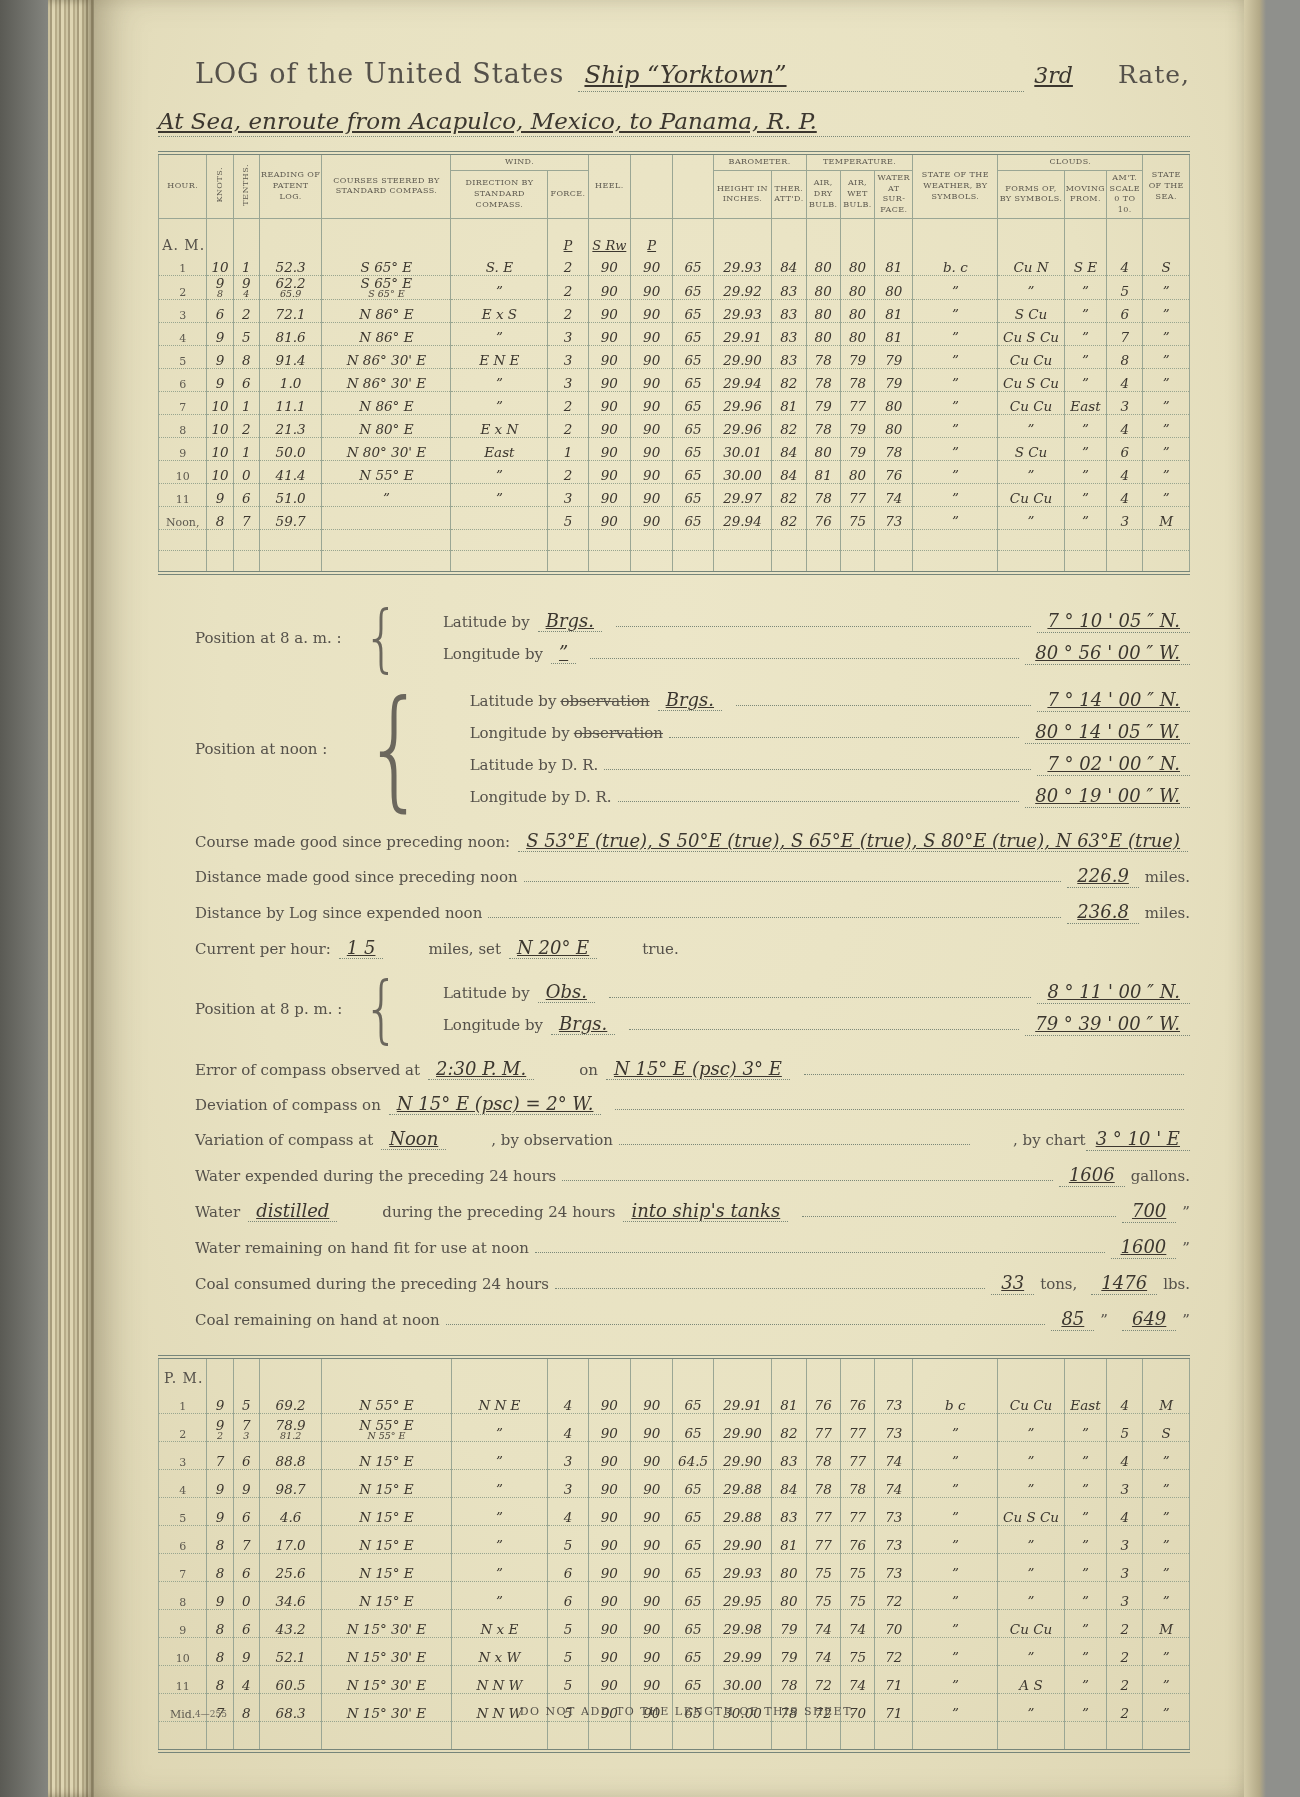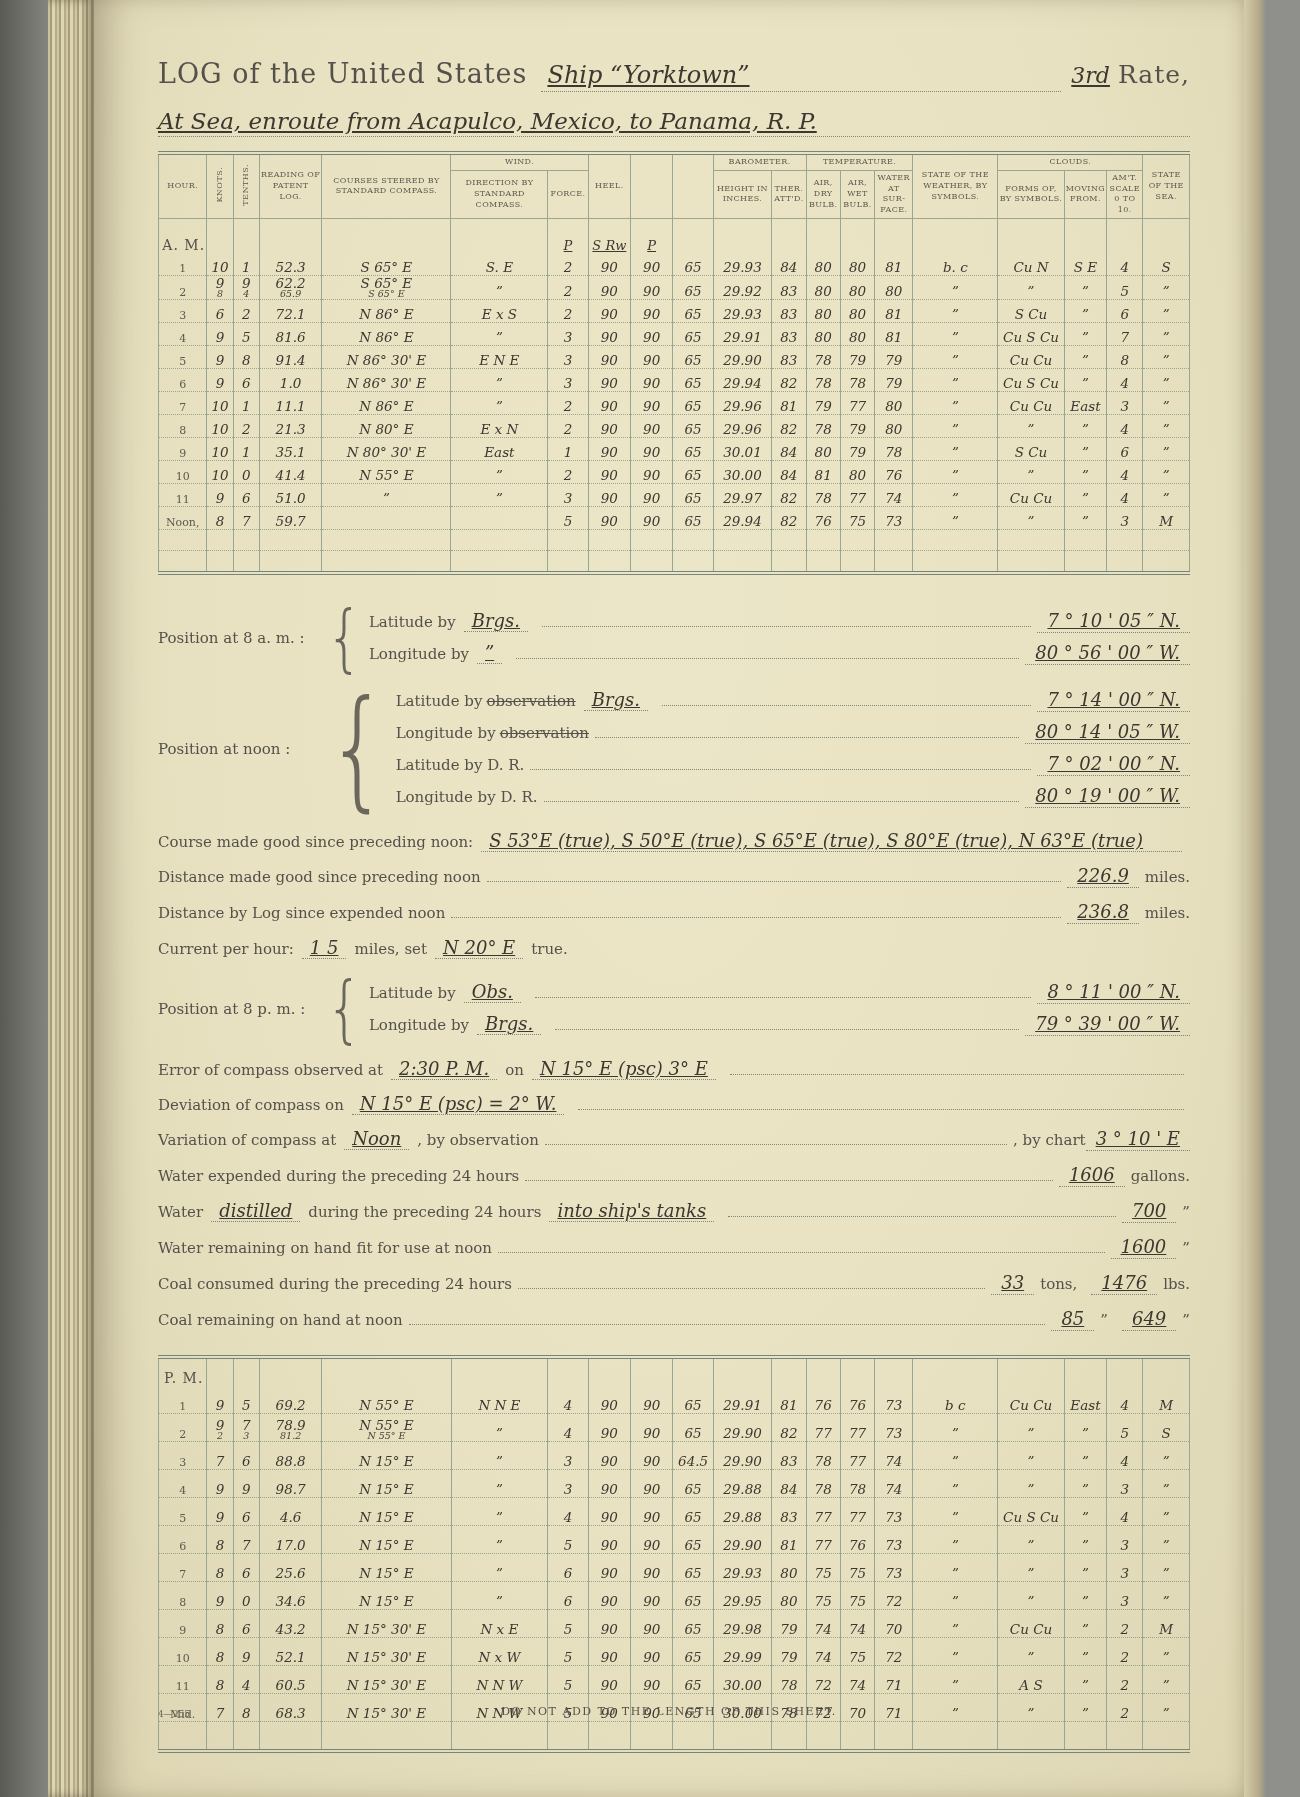--- a/index.html
+++ b/index.html
@@ -18,21 +18,21 @@
   .right-edge{position:absolute;left:1244px;top:0;width:22px;height:100%;
     background:linear-gradient(90deg,#d5cca9,#b3a987 70%,#8f908c);}
   .page{
     position:absolute;left:94px;top:0;width:1150px;height:1797px;
     background:radial-gradient(ellipse at 50% 35%, #ece6c8 0%, #e8e2c2 55%, #ddd5b2 100%);
     box-sizing:border-box;
     padding:58px 54px 0 64px;
     box-shadow:inset 26px 0 42px -18px rgba(70,58,32,.40), inset -8px 0 18px -8px rgba(70,58,32,.25);
     color:#55514a;
   }
-  .pr{font-family:"DejaVu Serif", serif;color:#55514a;}
+  .pr{font-family:"DejaVu Serif", serif;color:#55514a;margin-left:37px;}
   .hw{font-family:"DejaVu Serif", serif;font-style:italic;color:#3c372f;text-decoration:underline;}
   
   .title-row{display:flex;align-items:baseline;}
   .title-main{font-size:27px;letter-spacing:1px;white-space:nowrap;}
   .title-ship{flex:1;margin-left:14px;border-bottom:1px dotted #7b8878;
     font-size:24px;padding:0 6px 2px 6px;white-space:nowrap;}
   .title-rate-hw{font-size:22px;margin:0 8px 0 10px;}
   .title-rate{font-size:25px;letter-spacing:1px;white-space:nowrap;}
   .voyage-row{display:flex;margin-top:16px;}
   .voyage-hw{flex:1;font-size:23px;border-bottom:1px dotted #7b8878;padding-bottom:2px;white-space:nowrap;}
@@ -361,21 +361,21 @@
             <td>”</td>
             <td>”</td>
             <td>4</td>
             <td>”</td>
           </tr>
 
           <tr class="data">
             <td class="hourcell">9</td>
             <td><span class="main">10</span></td>
             <td><span class="main">1</span></td>
-            <td><span class="main">35.1</span></td>
+            <td><span class="main">50.0</span></td>
             <td><span class="main">N 80° 30' E</span></td>
             <td>East</td>
             <td>1</td>
             <td>90</td>
             <td>90</td>
             <td>65</td>
             <td>30.01</td>
             <td>84</td>
             <td>80</td>
             <td>79</td>

